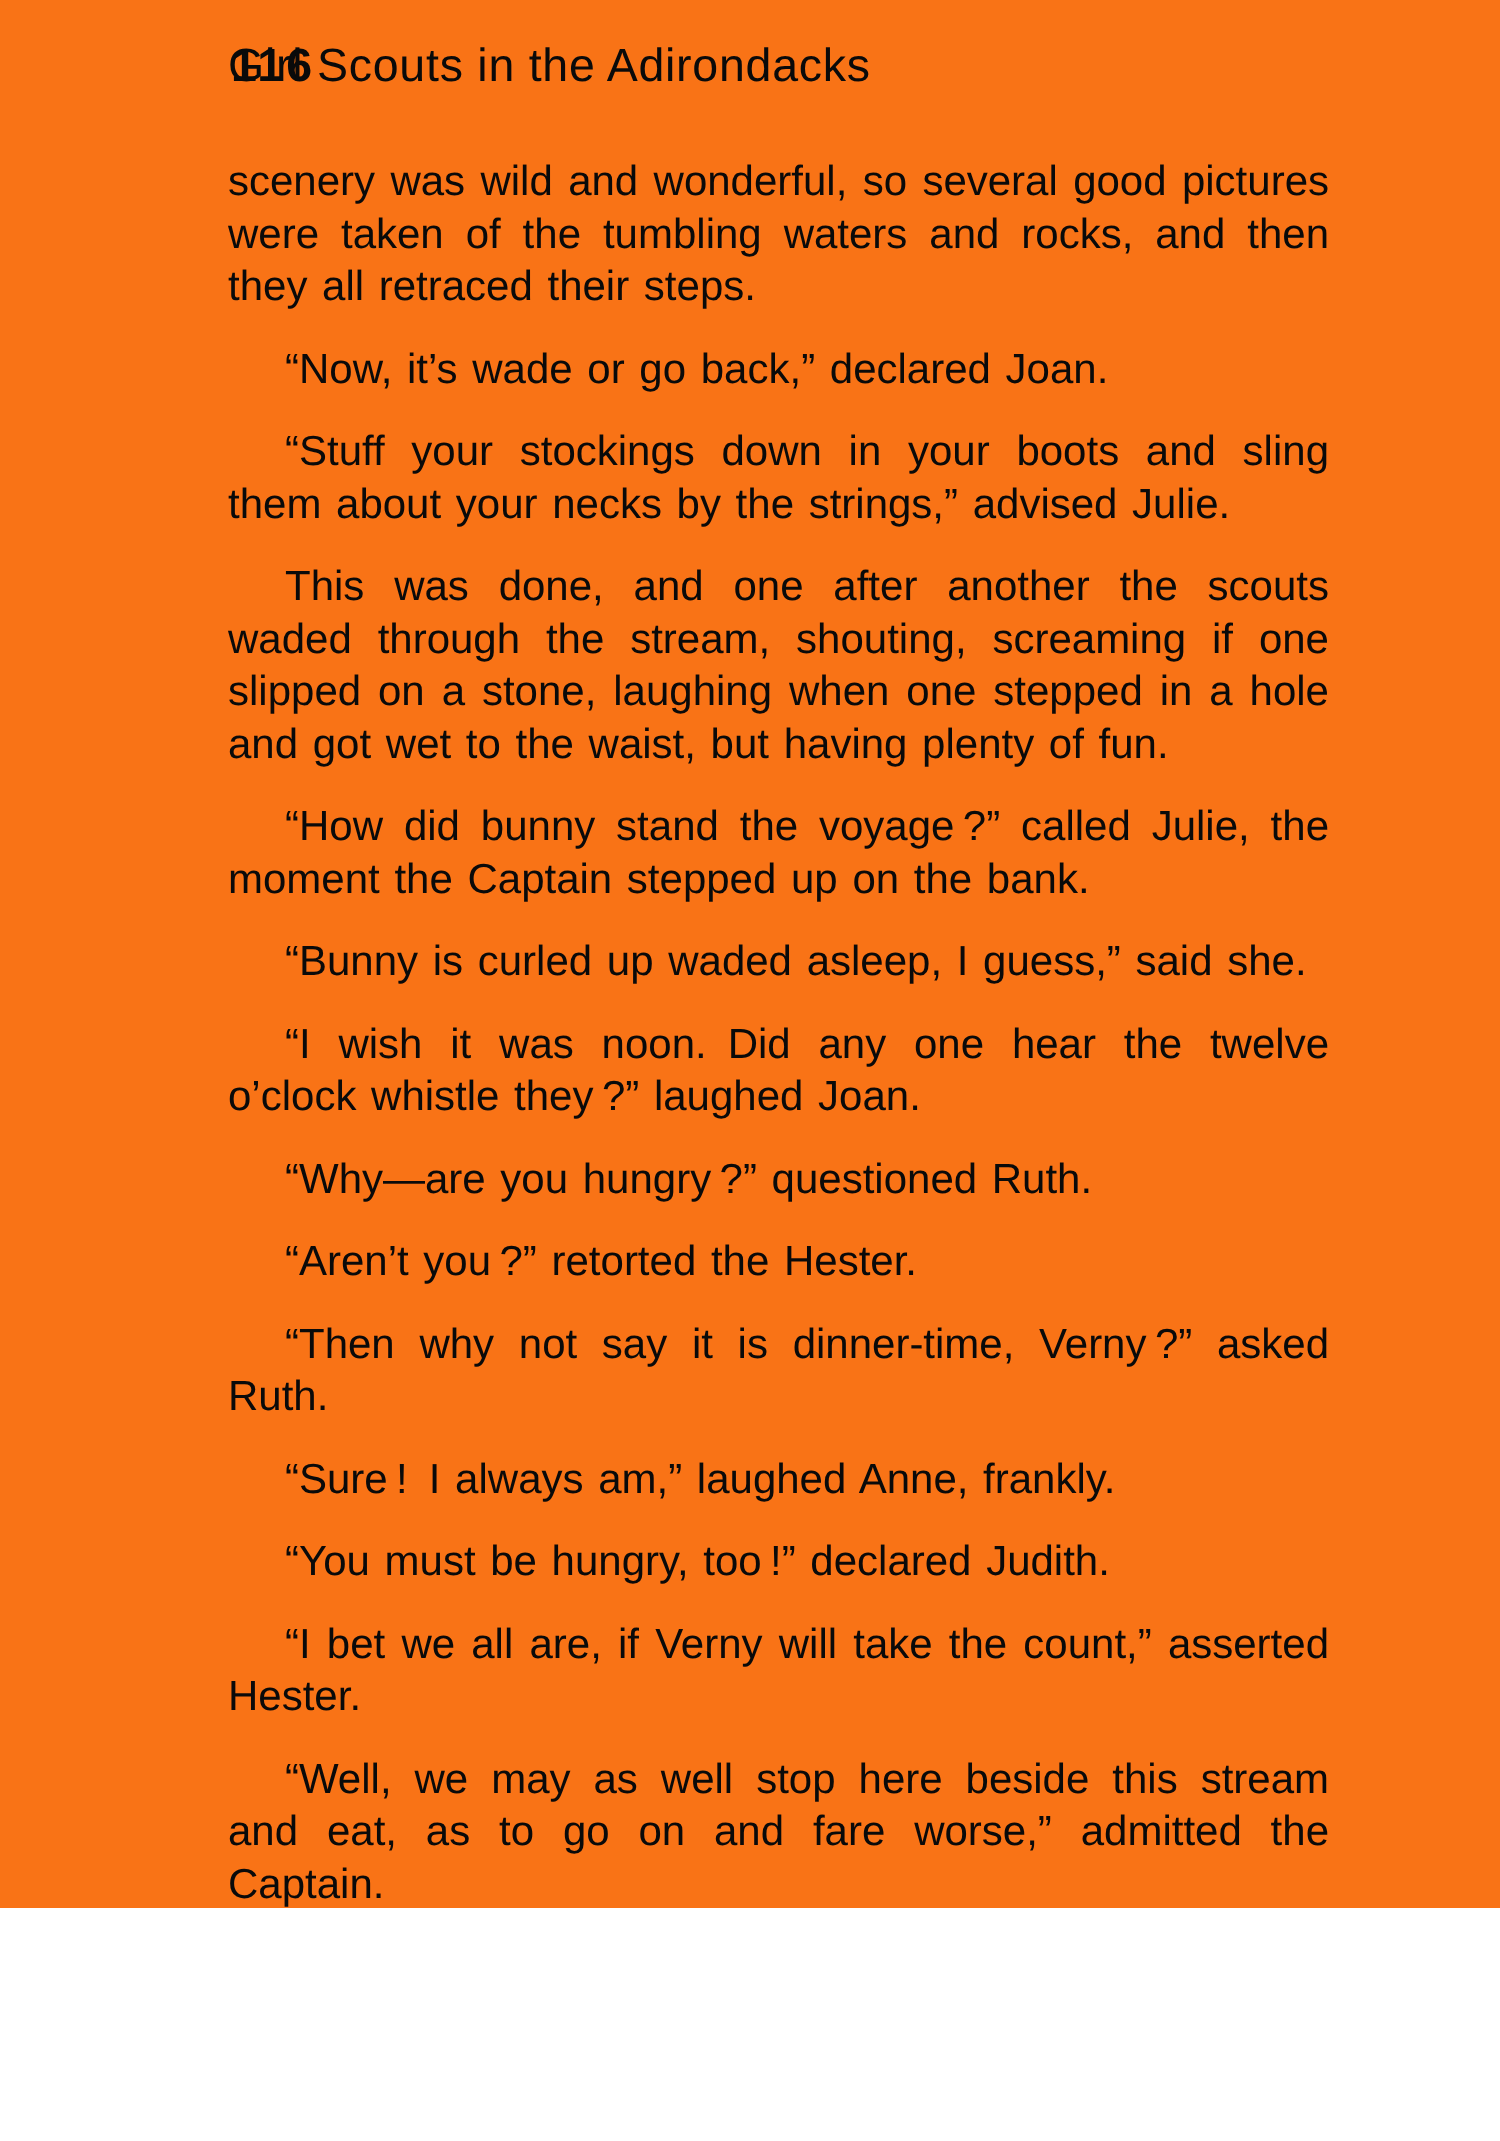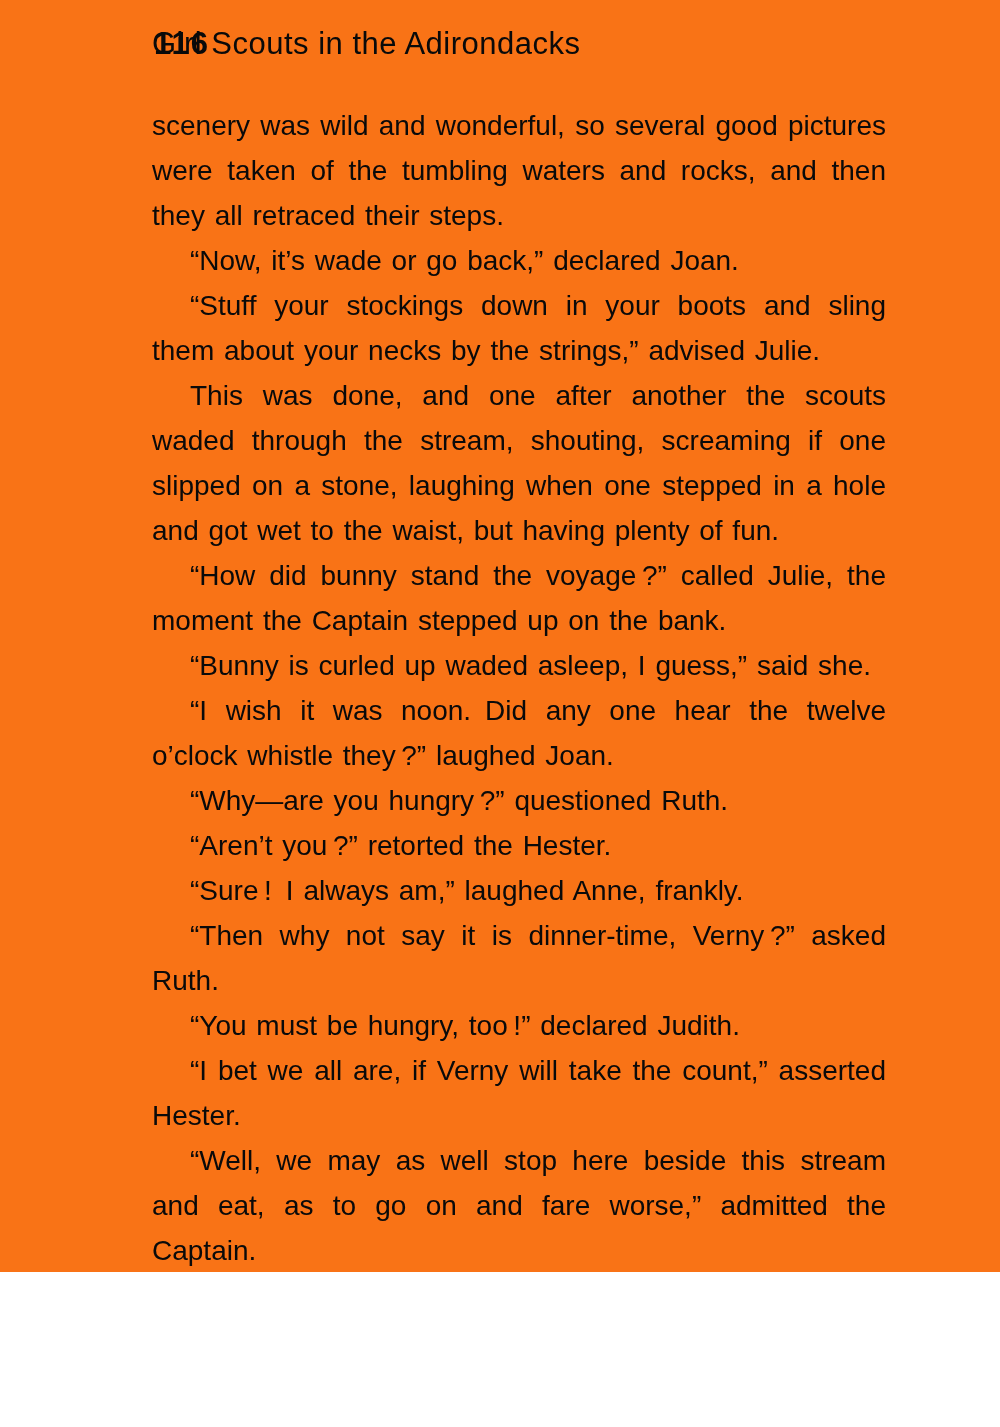--- a/index.html
+++ b/index.html
@@ -40,31 +40,32 @@
   .running-title {
     position: absolute;
     left: 0;
     right: 0;
     top: 0;
     text-align: left;
   }
   .body-text {
     margin-top: 31px;
     font-size: 28px;
-    line-height: 45px;
+    line-height: 35px;
     text-align: justify;
     text-align-last: left;
     word-spacing: 2px;
   }
   .body-text p {
     margin: 0;
     padding: 0;
   }
   .body-text p.indent {
     text-indent: 38px;
+    margin-top: 20px;
   }
 </style>
 </head>
 <body>
 
 <div class="page">
   <div class="text-block">
 
     <div class="running-head">
       <span class="page-number">116</span>
@@ -74,21 +75,21 @@
     <div class="body-text">
       <p>scenery was wild and wonderful, so several good pictures were taken of the tumbling waters and rocks, and then they all retraced their steps.</p>
       <p class="indent">“Now, it’s wade or go back,” declared Joan.</p>
       <p class="indent">“Stuff your stockings down in your boots and sling them about your necks by the strings,” advised Julie.</p>
       <p class="indent">This was done, and one after another the scouts waded through the stream, shouting, screaming if one slipped on a stone, laughing when one stepped in a hole and got wet to the waist, but having plenty of fun.</p>
       <p class="indent">“How did bunny stand the voyage ?” called Julie, the moment the Captain stepped up on the bank.</p>
       <p class="indent">“Bunny is curled up waded asleep, I guess,” said she.</p>
       <p class="indent">“I wish it was noon. Did any one hear the twelve o’clock whistle they ?” laughed Joan.</p>
       <p class="indent">“Why—are you hungry ?” questioned Ruth.</p>
       <p class="indent">“Aren’t you ?” retorted the Hester.</p>
+      <p class="indent">“Then why not say it is dinner-time, Verny ?” asked Ruth.</p>
       <p class="indent">“Sure ! I always am,” laughed Anne, frankly.</p>
-      <p class="indent">“Then why not say it is dinner-time, Verny ?” asked Ruth.</p>
       <p class="indent">“You must be hungry, too !” declared Judith.</p>
       <p class="indent">“I bet we all are, if Verny will take the count,” asserted Hester.</p>
       <p class="indent">“Well, we may as well stop here beside this stream and eat, as to go on and fare worse,” admitted the Captain.</p>
     </div>
 
   </div>
 </div>
 
 </body></html>

